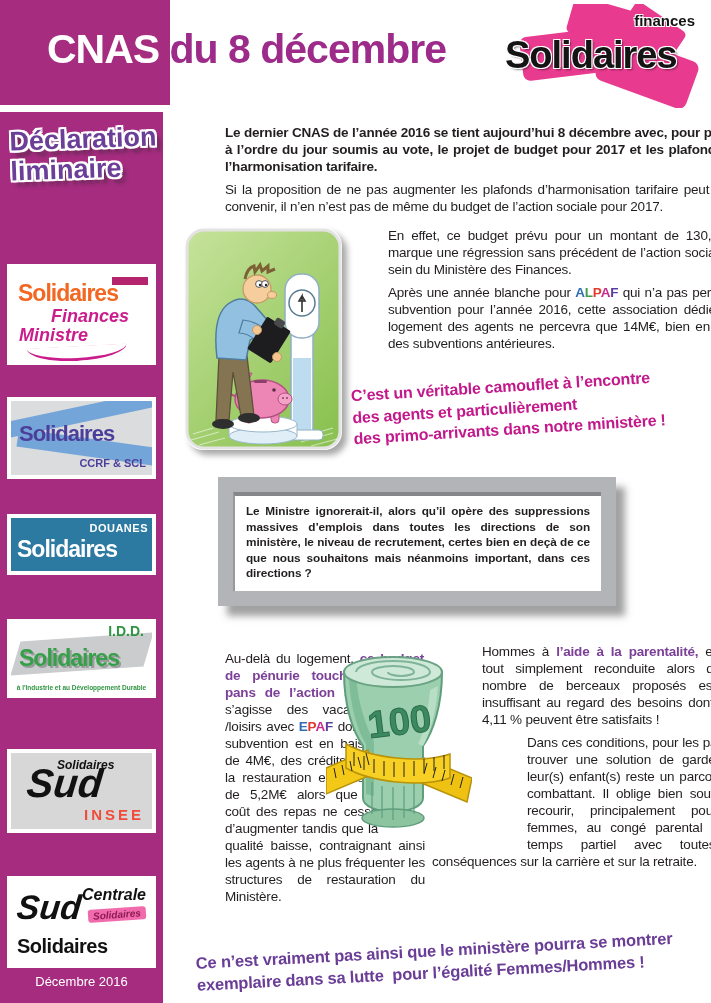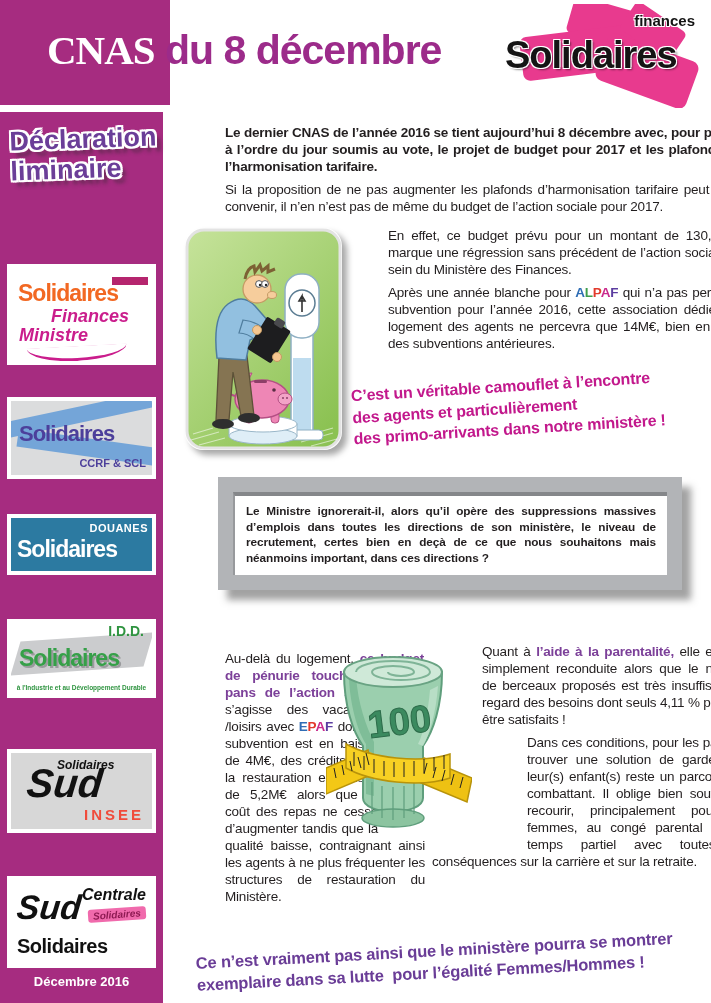--- a/index.html
+++ b/index.html
@@ -2,21 +2,21 @@
 <html lang="fr"><head>
 <meta charset="utf-8">
 <style>
   html,body{margin:0;padding:0;}
   body{background:#ffffff;font-family:"Liberation Sans",sans-serif;color:#221e1f;}
   .page{position:relative;width:711px;height:1003px;background:#fff;overflow:hidden;}
 
   
   .title-block{position:absolute;left:0;top:0;width:170px;height:105px;background:#a62c80;}
   .page-title{position:absolute;left:47px;top:26px;margin:0;font-size:41px;font-weight:800;letter-spacing:-1px;white-space:nowrap;z-index:2;}
-  .page-title .t-white{color:#ffffff;font-family:Liberation Serif, serif;}
+  .page-title .t-white{color:#ffffff;}
   .page-title .t-magenta{color:#9c2b8a;}
   .brand{position:absolute;right:6px;top:4px;width:202px;height:104px;z-index:2;}
   .brand svg{position:absolute;inset:0;}
   .brand .brand-name{position:absolute;left:2px;top:30px;font-size:38px;font-weight:800;color:#141414;letter-spacing:-1px;
      text-shadow:-1px -1px 0 #fff,1px -1px 0 #fff,-1px 1px 0 #fff,1px 1px 0 #fff,2px 2px 2px rgba(0,0,0,.45);}
   .brand .brand-fin{position:absolute;right:10px;top:8px;font-size:15px;font-weight:800;color:#141414;
      text-shadow:-1px -1px 0 #fff,1px -1px 0 #fff,-1px 1px 0 #fff,1px 1px 0 #fff;}
 
   
   .sidebar{position:absolute;left:0;top:112px;width:163px;height:891px;background:#a62c80;}
@@ -50,39 +50,39 @@
   .idd-title{position:absolute;left:8px;top:22px;font-size:23px;font-weight:800;color:#35a048;letter-spacing:-1px;text-shadow:2px 2px 0 #9a9b9d;}
   .idd-sub{position:absolute;left:0;bottom:3px;width:100%;text-align:center;font-size:6.5px;font-weight:700;color:#2f9440;}
   .insee-bg{background:#d7d7d7;}
   .insee-top{position:absolute;left:46px;top:5px;font-size:12px;font-weight:700;color:#111;font-style:italic;}
   .insee-title{position:absolute;left:16px;top:8px;font-size:40px;font-weight:900;font-style:italic;color:#111;transform:skewX(-6deg);}
   .insee-sub{position:absolute;right:8px;bottom:6px;font-size:15px;font-weight:800;color:#f04b3b;letter-spacing:3px;}
   .cent-title{position:absolute;left:6px;top:8px;font-size:34px;font-weight:900;font-style:italic;color:#111;transform:skewX(-6deg);}
   .cent-l2{position:absolute;right:6px;top:6px;font-size:16px;font-style:italic;font-weight:600;color:#111;}
   .cent-badge{position:absolute;right:6px;top:28px;background:#f06aac;border-radius:3px;transform:rotate(-4deg);padding:1px 5px;font-size:10px;font-weight:800;font-style:italic;color:#8e1a52;}
   .cent-l3{position:absolute;left:6px;bottom:6px;font-size:20px;font-weight:800;color:#111;letter-spacing:-0.5px;}
-  .side-footer{position:absolute;left:0;top:862px;width:100%;text-align:center;font-size:13px;font-weight:700;color:#fff;}
+  .side-footer{position:absolute;left:0;top:862px;width:100%;text-align:center;font-size:13px;font-weight:400;color:#fff;}
 
   
   .bodytext{font-size:13.5px;line-height:1.26;letter-spacing:-0.2px;text-align:justify;color:#221e1f;margin-left:40px;}
   .bodytext p{margin:0 0 6px 0;}
   .bold{font-weight:700;}
   .purple{color:#7c4099;font-weight:700;}
   .intro{position:absolute;left:185px;top:124px;width:518px;}
   .budget{position:absolute;left:348px;top:227px;width:356px;}
 
   .cartoon{position:absolute;left:185px;top:228px;width:157px;height:222px;border-radius:18px;box-shadow:5px 5px 6px rgba(0,0,0,.35);}
   .euro{position:absolute;left:326px;top:646px;width:146px;height:200px;z-index:3;}
 
   .tilt{position:absolute;font-weight:800;line-height:1.35;}
   .tilt span{display:block;white-space:pre;}
   .camouflet{left:352px;top:374px;width:370px;font-size:16px;color:#c2188c;transform:rotate(-3.5deg);letter-spacing:-0.2px;}
   .closing{left:196px;top:938px;width:530px;font-size:16.5px;color:#6a3d97;transform:rotate(-3deg);letter-spacing:-0.2px;}
 
-  .frame{position:absolute;left:218px;top:477px;width:464px;background:#b2b4b7;box-shadow:9px 10px 7px rgba(70,70,70,.5);box-sizing:border-box;padding:15px;}
+  .frame{position:absolute;left:218px;top:477px;width:398px;background:#b2b4b7;box-shadow:9px 10px 7px rgba(70,70,70,.5);box-sizing:border-box;padding:15px;}
   .frame-inner{background:#fff;border-top:4px solid #85878a;border-left:2px solid #97999c;padding:8px 11px 9px 11px;}
   .frame-inner p{margin:0 0 5px 0;font-size:11.8px;font-weight:700;line-height:1.32;letter-spacing:-0.1px;text-align:justify;}
   .frame-inner p:last-child{margin-bottom:0;}
 
   .col-left{position:absolute;left:185px;top:650px;width:200px;}
   .col-right{position:absolute;left:392px;top:643px;width:318px;}
   .fl-r{float:right;clear:right;}
   .fl-l{float:left;clear:left;}
   .sp1{width:1px;height:52px;}
   .sp2{width:47px;height:122px;}
@@ -278,21 +278,21 @@
         <path d="M8 122 l2 10 M16 119 l2 10 M24 115 l2 10 M32 111 l3 11 M40 107 l3 12"></path>
         <path d="M28 106 l0 14 M38 110 l0 14 M48 113 l0 14 M58 115 l0 15 M68 116 l0 15 M78 116 l0 15 M88 115 l0 15 M98 113 l0 14 M108 111 l0 14 M118 109 l0 14"></path>
         <path d="M101 117 l-3 11 M110 121 l-3 11 M119 124 l-3 11 M128 128 l-3 11 M137 131 l-3 11"></path>
       </g>
     </svg>
   </div>
 
   <div class="col-right bodytext">
     <span class="fl-l sp3"></span>
       <span class="fl-l sp4"></span>
-    <p><span>Quant à </span><span class="purple">l’aide à la parentalité,</span><span> elle est tout simplement reconduite alors que le nombre de berceaux proposés est très insuffisant au regard des besoins dont seuls 4,11 % peuvent être satisfaits !</span></p>
+    <p><span>Hommes à </span><span class="purple">l’aide à la parentalité,</span><span> elle est tout simplement reconduite alors que le nombre de berceaux proposés est très insuffisant au regard des besoins dont seuls 4,11 % peuvent être satisfaits !</span></p>
     <p>Dans ces conditions, pour les parents, trouver une solution de garde pour leur(s) enfant(s) reste un parcours du combattant. Il oblige bien souvent à recourir, principalement pour les femmes, au congé parental ou au temps partiel avec toutes les conséquences sur la carrière et sur la retraite.</p>
   </div>
 
   <div class="tilt closing">
     <span>Ce n’est vraiment pas ainsi que le ministère pourra se montrer</span>
     <span>exemplaire dans sa lutte  pour l’égalité Femmes/Hommes !</span>
   </div>
 
 </div>
 

